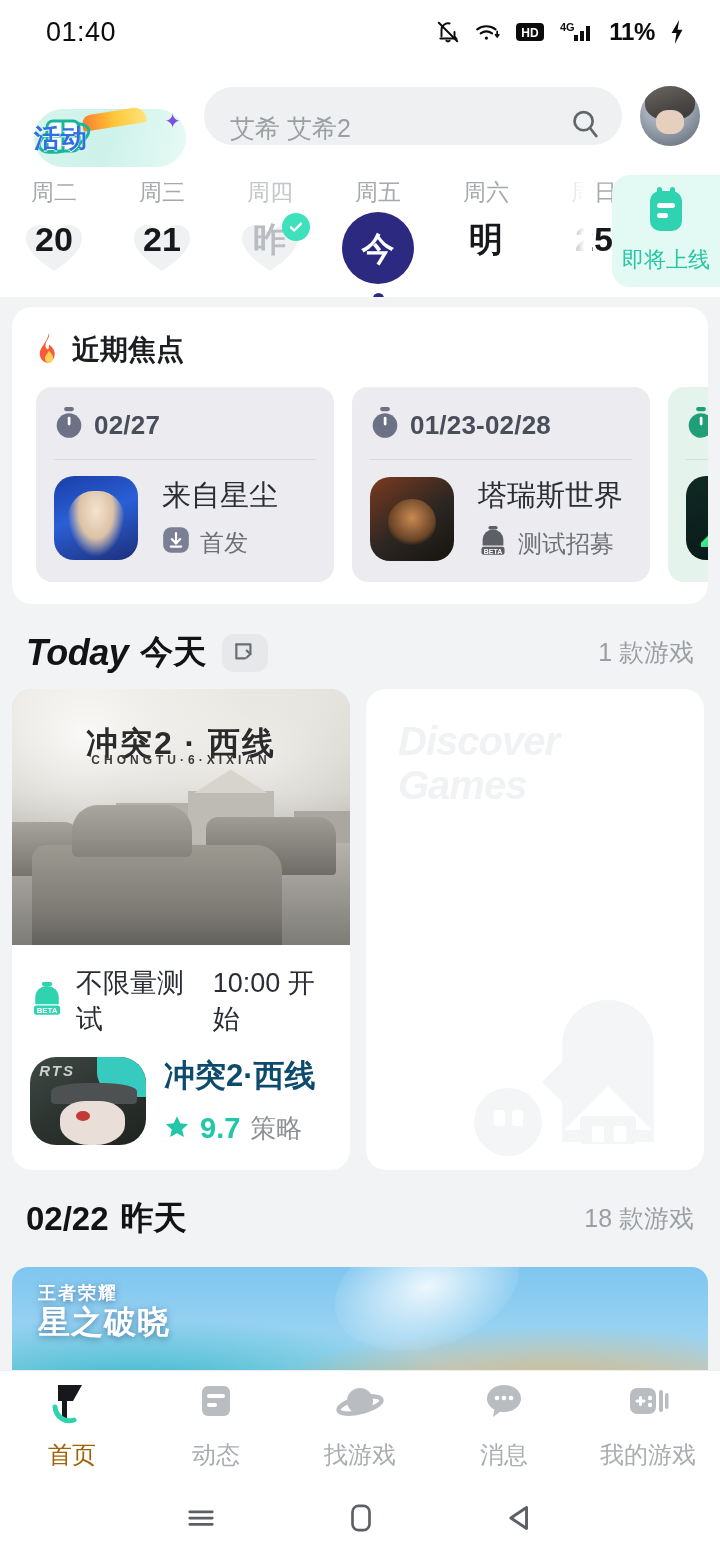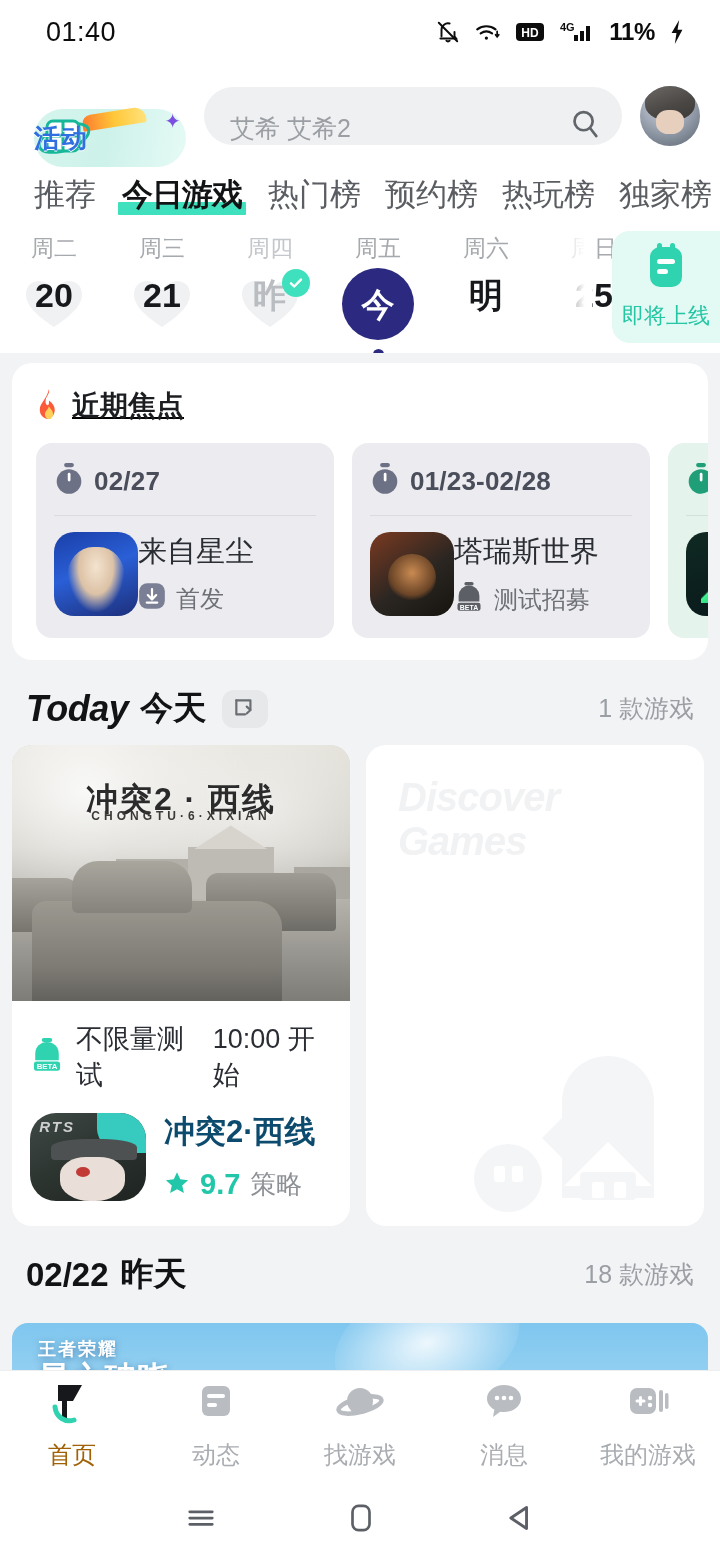--- a/index.html
+++ b/index.html
@@ -160,32 +160,32 @@
   .upcoming .lbl { font-size: 22px; color: #25c6a4; font-weight: 500; }
 
   
   .body { flex: 1 1 auto; overflow: hidden; position: relative; }
 
   .card-focus {
     background: #ffffff; border-radius: 20px;
     margin: 10px 12px 0 12px; padding: 24px 0 22px 24px;
     overflow: hidden;
   }
-  .focus-title { display: flex; align-items: center; gap: 10px; margin-bottom: 18px; text-decoration: underline; }
+  .focus-title { display: flex; align-items: center; gap: 10px; margin-bottom: 18px; }
   .focus-title .t { font-size: 28px; font-weight: 600; color: #1b1d20; }
   .focus-list { display: flex; gap: 18px; }
   .focus-card {
     flex: 0 0 298px; width: 298px;
     background: #ececf0; border-radius: 16px; padding: 20px 18px;
   }
   .focus-card.green { background: #e4f3ec; }
   .focus-card .dt { display: flex; align-items: center; gap: 10px; }
   .focus-card .dtx { font-size: 26px; font-weight: 700; color: #4a4d5a; letter-spacing: .2px; }
   .focus-card .sep { height: 1px; background: rgba(0,0,0,.07); margin: 16px 0 16px; }
-  .focus-card .row { display: flex; align-items: flex-start; gap: 0; }
+  .focus-card .row { display: flex; align-items: center; gap: 24px; }
   .fc-icon {
     width: 84px; height: 84px; border-radius: 20px; flex: 0 0 84px; overflow: hidden;
     position: relative;
   }
   .fc-icon.g1 { background: linear-gradient(160deg,#1a3fa8 0%,#2a5fd6 45%,#1d2f7a 100%); }
   .fc-icon.g1::after {
     content: ""; position: absolute; left: 16%; top: 18%; width: 68%; height: 78%;
     background: radial-gradient(ellipse at 50% 30%, #f4e3cf 0%, #dcc2a6 42%, rgba(220,194,166,0) 70%);
     border-radius: 46% 46% 40% 40%;
   }
@@ -423,29 +423,20 @@
         <svg width="34" height="34" viewBox="0 0 24 24" fill="none" stroke="#62666b" stroke-width="1.9" stroke-linecap="round">
           <circle cx="11" cy="10" r="6.4"></circle>
             <path d="M15.8 15.2L20 20.5"></path>
         </svg>
       </span>
     </div>
 
     <div class="avatar"></div>
   </div>
 
-  <div class="tabs">
-    <span class="tab">推荐</span>
-    <span class="tab active">今日游戏</span>
-    <span class="tab">热门榜</span>
-    <span class="tab">预约榜</span>
-    <span class="tab">热玩榜</span>
-    <span class="tab">独家榜</span>
-
-  </div>
 
   <div class="datestrip">
     <div class="days">
 
       <div class="day">
         <span class="wd">周二</span>
         <svg class="heartbg" viewBox="0 0 62 56">
           <path d="M31 52C8 37 3 27 3 19 3 11 9 6 16 6c6 0 11 4 15 9 4-5 9-9 15-9 7 0 13 5 13 13 0 8-5 18-28 33z" fill="#f0f1f3"></path>
         </svg>
         <span class="num">20</span>

